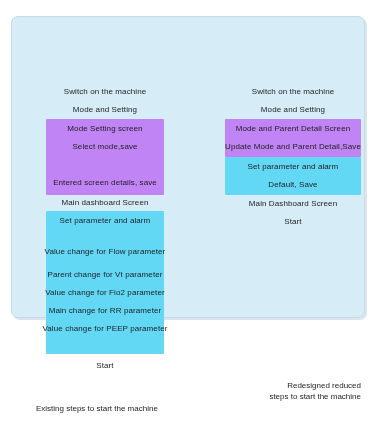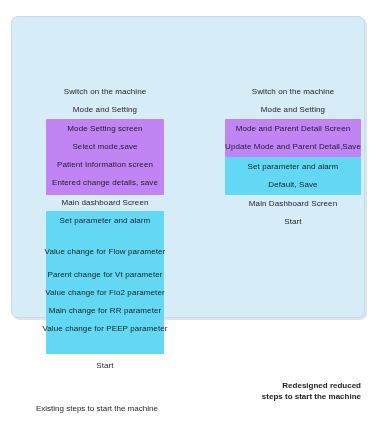--- a/index.html
+++ b/index.html
@@ -75,40 +75,39 @@
     top: 386px;
     width: 170px;
     text-align: left;
     font-weight: 400;
   }
   .caption-right {
     left: 215px;
     top: 363px;
     width: 134px;
     text-align: right;
-    font-weight: 700;
+    font-weight: 400;
   }
 </style>
 </head>
 <body>
 
 <div id="canvas">
   <div class="panel">
 
     <div class="block block-purple lb-purple"></div>
     <div class="block block-cyan lb-cyan"></div>
     <div class="block block-purple rb-purple"></div>
     <div class="block block-cyan rb-cyan"></div>
 
     <div class="row row-left" style="top:70px">Switch on the machine</div>
     <div class="row row-left" style="top:88px">Mode and Setting</div>
     <div class="row row-left" style="top:107px">Mode Setting screen</div>
     <div class="row row-left" style="top:125px">Select mode,save</div>
-    <div class="row row-left" style="top:143px">Patient Information screen</div>
-    <div class="row row-left" style="top:161px">Entered change details,  save</div>
+    <div class="row row-left" style="top:161px">Entered screen details,  save</div>
     <div class="row row-left" style="top:181px">Main dashboard Screen</div>
     <div class="row row-left" style="top:199px">Set parameter and alarm</div>
     <div class="row row-left" style="top:230px">Value change for Flow parameter</div>
     <div class="row row-left" style="top:253px">Parent change for Vt parameter</div>
     <div class="row row-left" style="top:271px">Value change for Fio2 parameter</div>
     <div class="row row-left" style="top:289px">Main change for RR parameter</div>
     <div class="row row-left" style="top:307px">Value change for PEEP parameter</div>
     <div class="row row-left" style="top:344px">Start</div>
 
     <div class="row row-right" style="top:70px">Switch on the machine</div>

